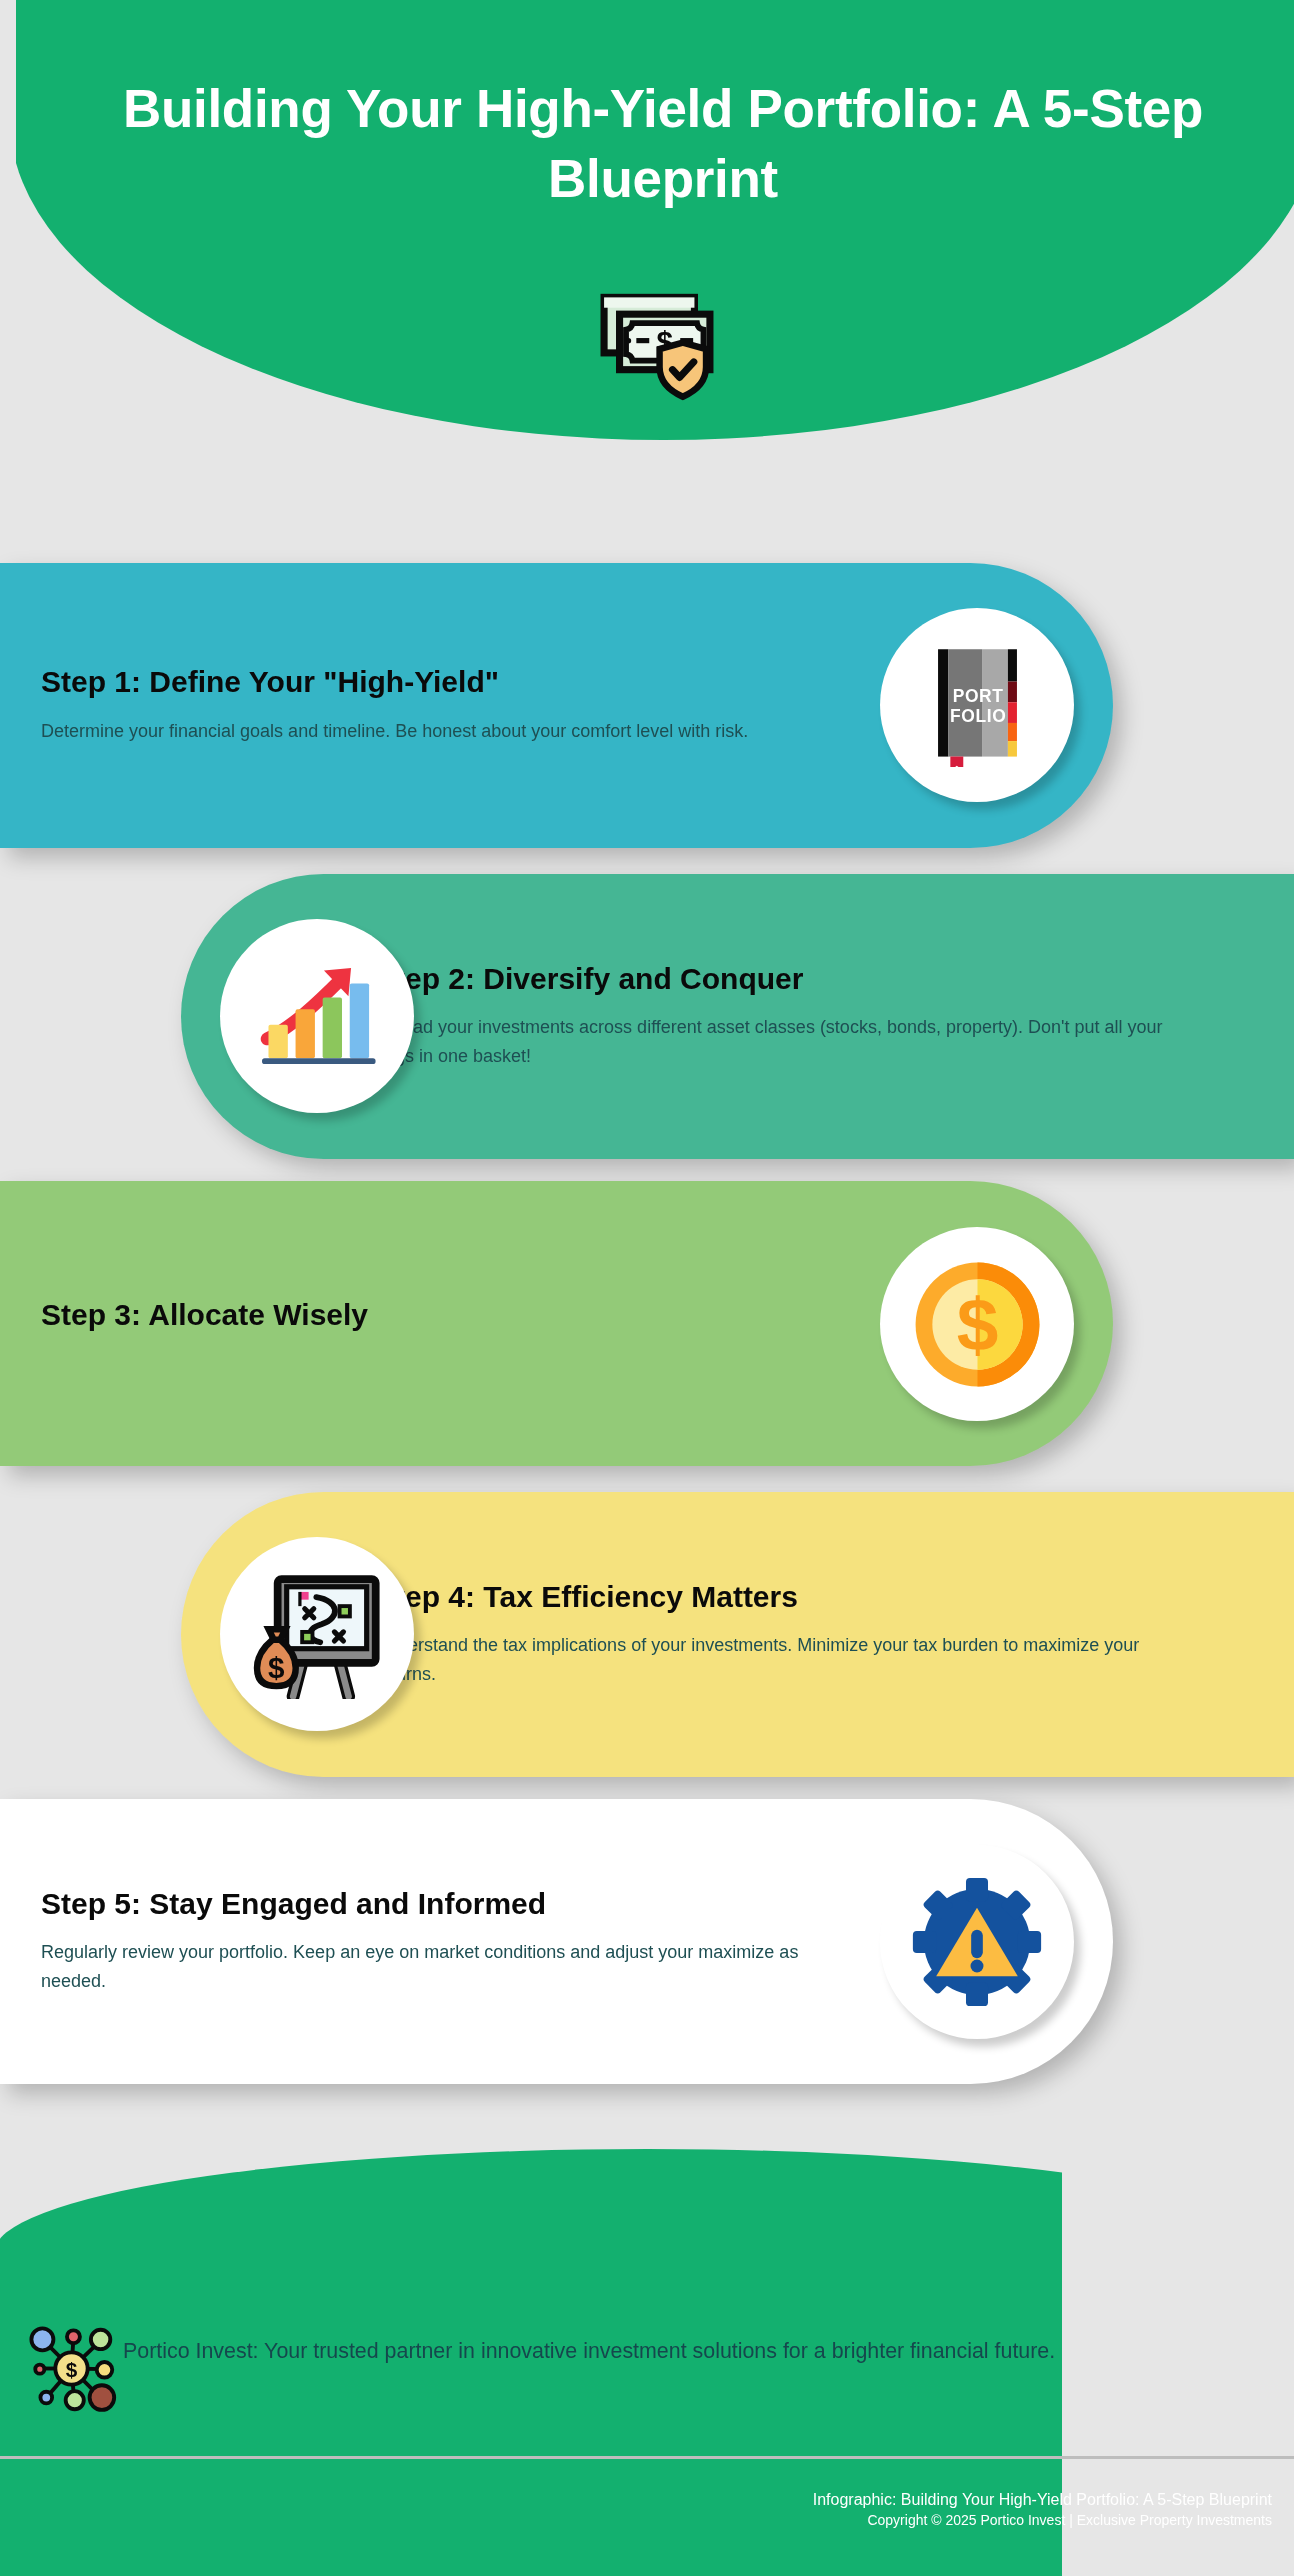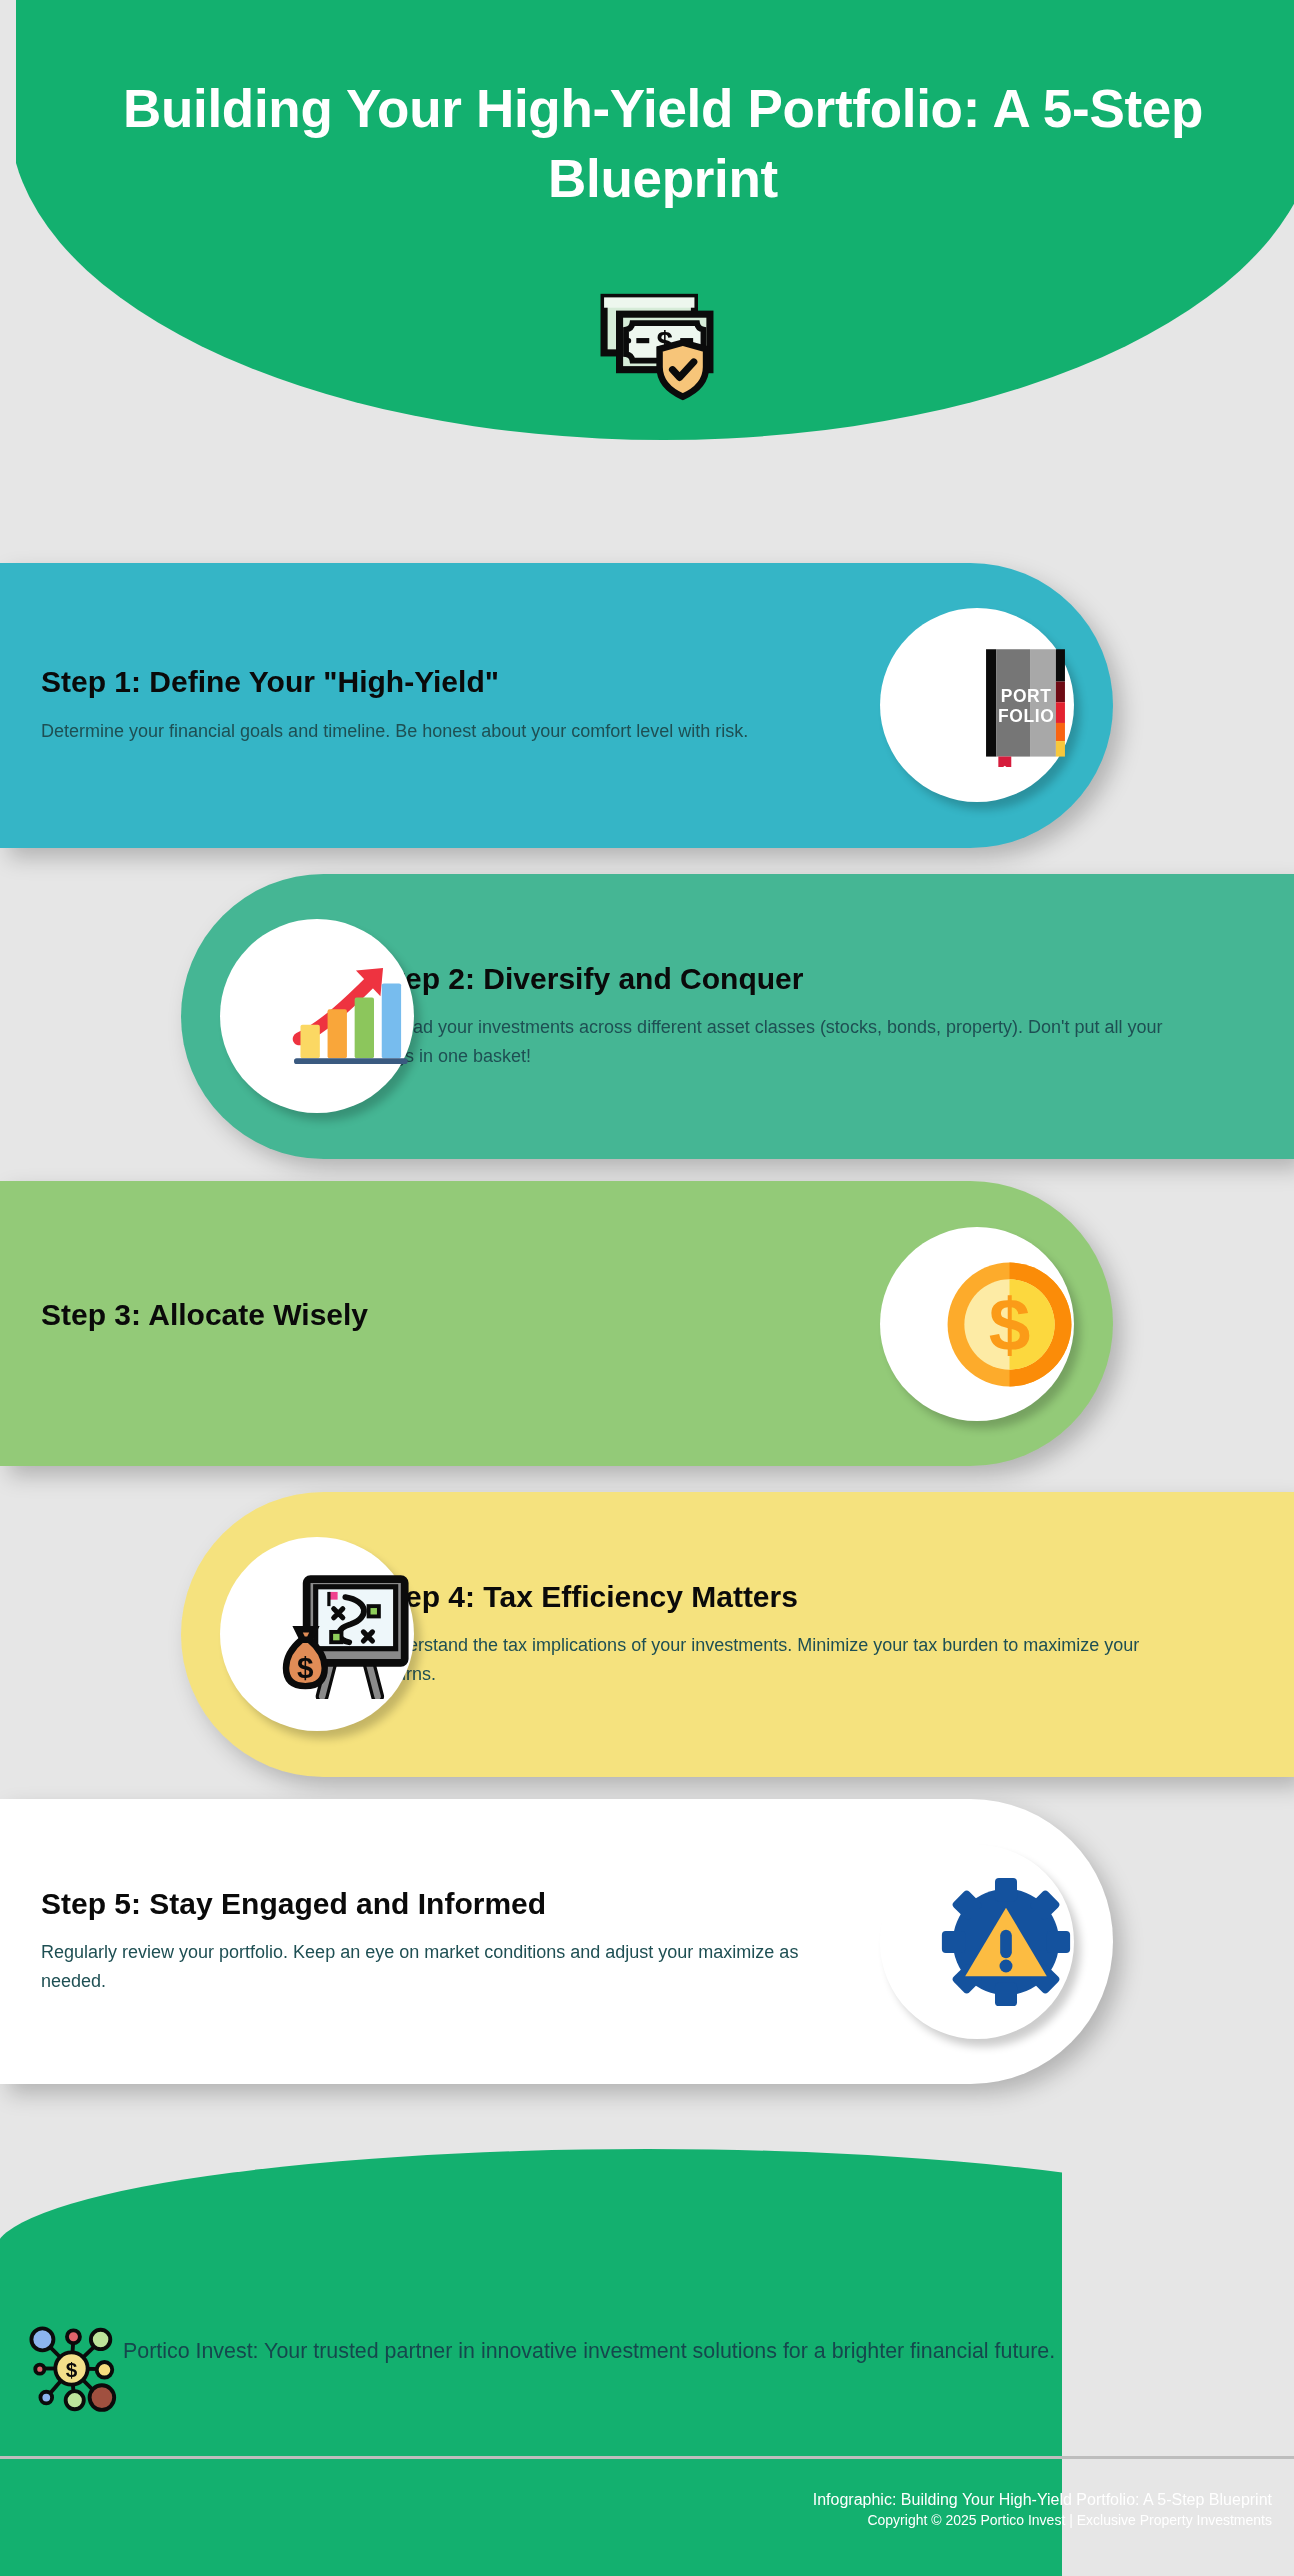--- a/index.html
+++ b/index.html
@@ -100,21 +100,21 @@
 
   
   .icon-bubble{
     position:absolute;
     width:194px;
     height:194px;
     border-radius:50%;
     background:#ffffff;
     display:flex;
     align-items:center;
-    justify-content:flex-end;
+    justify-content:center;
     box-shadow:6.5px 7.8px 9px rgba(0,0,0,0.20);
     z-index:5;
     text-decoration:underline;
   }
 
   
   .footer-wrap{
     position:absolute;
     left:0;
     top:2149px;

